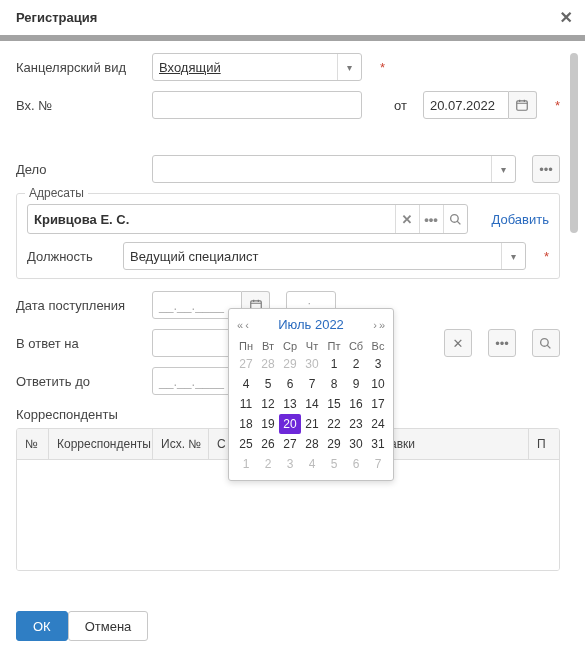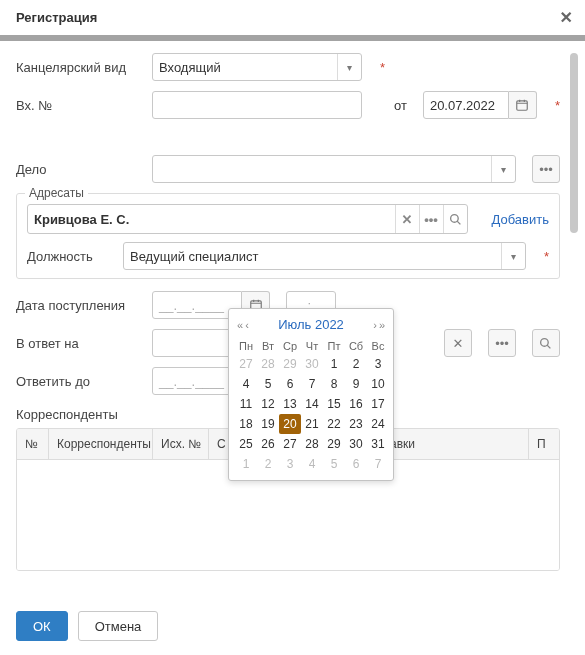--- a/index.html
+++ b/index.html
@@ -23,57 +23,57 @@
 .input-wrap .input { border-top-right-radius: 0; border-bottom-right-radius: 0; }
 .input-wrap .icon-btn { border-top-left-radius: 0; border-bottom-left-radius: 0; border-left: none; }
 .fieldset { border: 1px solid #dcdcdc; border-radius: 3px; padding: 10px 10px 8px 10px; margin-bottom: 12px; position: relative; }
 .fieldset .legend { position: absolute; top: -8px; left: 8px; background: #fff; padding: 0 4px; color: #555; font-size: 12px; }
 .token-box { flex: 1; height: 30px; border: 1px solid #c8c8c8; border-radius: 3px; display: flex; align-items: center; padding: 0 0 0 6px; font-weight: bold; }
 .token-box .txt { flex: 1; color: #333; }
 .token-box .x { width: 24px; text-align: center; color: #888; cursor: pointer; border-left: 1px solid #dcdcdc; height: 100%; display: flex; align-items: center; justify-content: center; }
 .token-box .dots { width: 24px; text-align: center; color: #888; cursor: pointer; border-left: 1px solid #dcdcdc; height: 100%; display: flex; align-items: center; justify-content: center; }
 .token-box .mag { width: 24px; text-align: center; color: #888; cursor: pointer; border-left: 1px solid #dcdcdc; height: 100%; display: flex; align-items: center; justify-content: center; }
 .link { color: #2a6bbf; cursor: pointer; margin-left: 8px; }
-.dialog-footer { padding: 10px 16px 14px; display: flex; gap: 10px; border-top: 0; }
+.dialog-footer { padding: 10px 16px 14px; display: flex; border-top: 0; }
 .btn { height: 30px; padding: 0 16px; border: 1px solid #c8c8c8; border-radius: 3px; background: #fff; cursor: pointer; font-size: 13px; color: #333; }
 .btn.primary { background: #2f7ec4; border-color: #2f7ec4; color: #fff; }
 .toolbar { display: flex; gap: 10px; margin-bottom: 8px; }
 .table { border: 1px solid #dcdcdc; border-radius: 3px; overflow: hidden; }
 .thead { display: flex; background: #f5f5f5; border-bottom: 1px solid #dcdcdc; }
 .th { padding: 8px 8px; border-right: 1px solid #dcdcdc; font-size: 12px; color: #444; white-space: nowrap; overflow: hidden; }
 .th:last-child { border-right: none; }
 .tbody { height: 110px; background: #fff; }
 .calendar { position: absolute; top: 308px; left: 228px; width: 166px; background: #fff; border: 1px solid #c3c3c3; border-radius: 3px; box-shadow: 0 2px 6px rgba(0,0,0,0.15); z-index: 100; padding: 4px 6px 6px; }
 .cal-head { display: flex; align-items: center; justify-content: space-between; padding: 4px 2px 6px; }
 .cal-nav { display: flex; gap: 2px; }
 .cal-nav span { color: #888; cursor: pointer; font-size: 11px; }
 .cal-title { color: #2a6bbf; font-size: 13px; cursor: pointer; flex: 1; text-align: center; }
 .cal-grid { display: grid; grid-template-columns: repeat(7, 22px); gap: 0; }
 .cal-dow { font-size: 11px; color: #666; text-align: center; padding: 2px 0; }
 .cal-day { font-size: 12px; color: #333; text-align: center; padding: 3px 0; cursor: pointer; border-radius: 2px; }
 .cal-day.muted { color: #bbb; }
-.cal-day.sel { background: #a16207; color: #fff; }
+.cal-day.sel { background: #6d28d9; color: #fff; }
 .section-title { color: #444; margin: 12px 0 6px; font-size: 13px; }
 .placeholder { color: #aaa; }
 </style>
 </head>
 <body>
 
 <div class="dialog">
   <div class="dialog-header">
     <span>Регистрация</span>
     <span class="close">✕</span>
   </div>
 
   <div class="dialog-body">
     <div class="body-inner">
 
       <div class="row">
         <div class="label">Канцелярский вид</div>
-        <div class="select" style="flex:0 0 210px;">
+        <div class="select" style="flex:0 0 210px;text-decoration:underline;">
           <span class="select-text">Входящий</span>
           <span class="select-arrow">▾</span>
         </div>
         <span class="req">*</span>
       </div>
 
       <div class="row">
         <div class="label">Вх. №</div>
         <div class="input" style="flex:0 0 210px;"></div>
         <div style="flex:1"></div>

